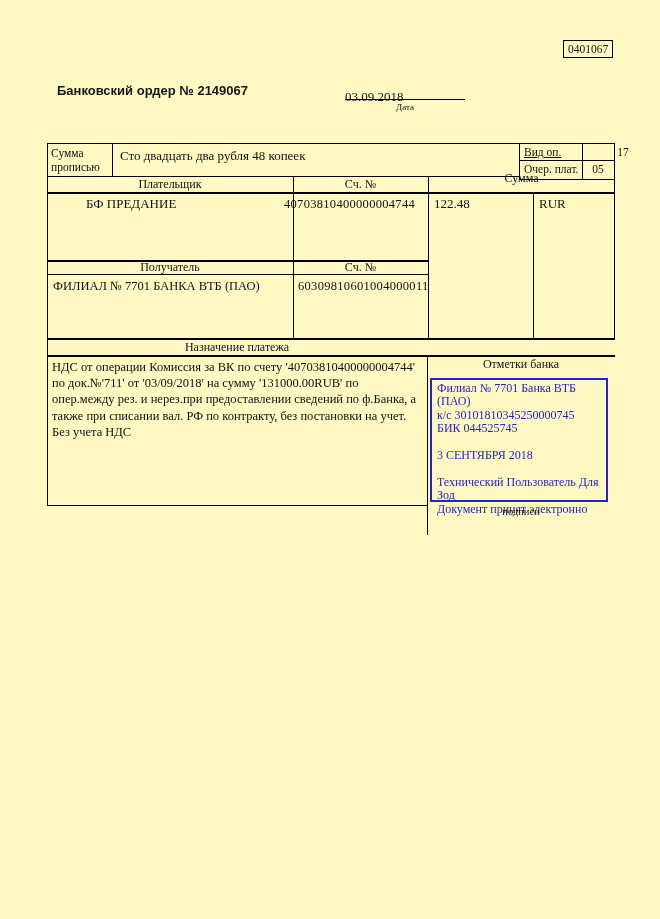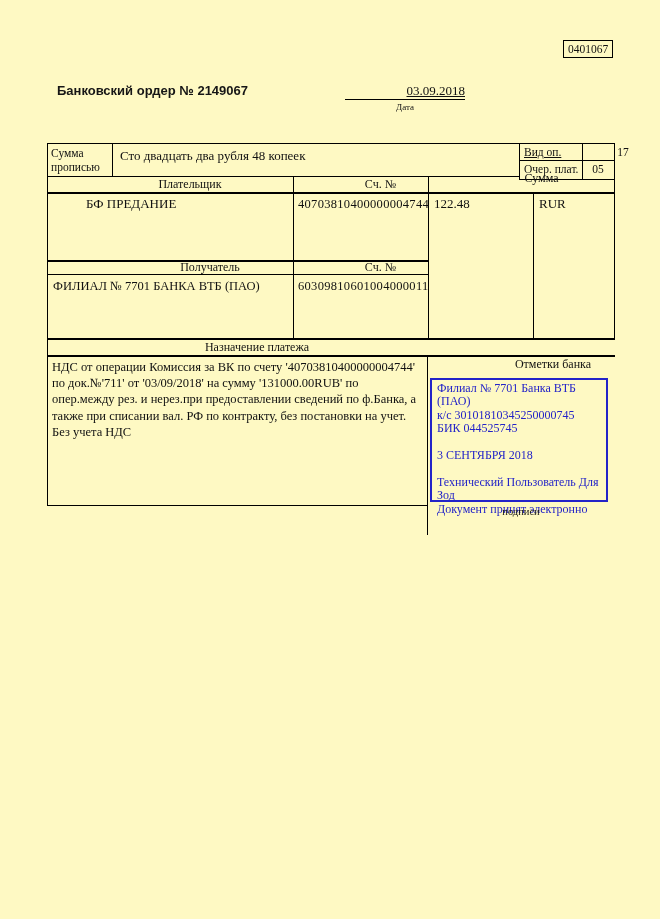--- a/index.html
+++ b/index.html
@@ -18,25 +18,25 @@
   .ctr{text-align:center;}
   .form-code{
     position:absolute;left:563px;top:40px;width:48px;height:16px;
     border:1px solid #000;font-size:11.5px;line-height:16px;text-align:center;
   }
   .title{
     position:absolute;left:57px;top:83px;
     font-family:"Liberation Sans", sans-serif;
     font-weight:bold;font-size:13px;color:#161616;
   }
-  .date-value{position:absolute;left:345px;top:83px;width:120px;text-align:right;font-size:13px;text-decoration:underline;}
+  .date-value{position:absolute;left:345px;top:89px;width:120px;text-align:left;font-size:13px;}
   .date-line{position:absolute;left:345px;top:99px;width:120px;height:1px;background:#000;}
   .date-label{position:absolute;left:345px;top:102px;width:120px;text-align:center;font-size:9px;}
   .cell-label{font-size:11.5px;line-height:14px;}
-  .txt12{font-size:12px;line-height:15px;margin-left:20px;}
+  .txt12{font-size:12px;line-height:15px;}
   .txt13{font-size:13px;line-height:16px;}
   .acct{font-size:12.5px;letter-spacing:0.3px;}
   .purpose-text{
     position:absolute;left:52px;top:359px;width:372px;
     font-size:12.5px;line-height:16.2px;
   }
   .bank-stamp{
     position:absolute;left:430px;top:378px;width:178px;height:124px;
     box-sizing:border-box;border:2px solid #2323c8;color:#2323c8;
     padding:2px 5px;font-size:12px;line-height:13.4px;
@@ -81,34 +81,34 @@
   <div class="abs cell-label" style="left:524px;top:145px;text-decoration:underline;">Вид оп.</div>
   <div class="abs cell-label ctr" style="left:582px;top:145px;width:32px;padding-left:25px;">17</div>
   <div class="abs cell-label" style="left:524px;top:162px;">Очер. плат.</div>
   <div class="abs cell-label ctr" style="left:582px;top:162px;width:32px;">05</div>
 
   <div class="abs txt12 ctr" style="left:47px;top:177px;width:246px;">Плательщик</div>
   <div class="abs txt12 ctr" style="left:293px;top:177px;width:135px;">Сч. №</div>
   <div class="abs txt12 ctr" style="left:428px;top:171px;width:187px;">Сумма</div>
 
   <div class="abs txt13" style="left:53px;top:196px;width:236px;margin-left:33px;">БФ ПРЕДАНИЕ</div>
-  <div class="abs acct" style="left:298px;top:197px;width:128px;">40703810400000004744</div>
+  <div class="abs acct" style="left:284px;top:197px;width:128px;">40703810400000004744</div>
   <div class="abs txt13" style="left:434px;top:196px;">122.48</div>
   <div class="abs txt13" style="left:539px;top:196px;">RUR</div>
 
-  <div class="abs txt12 ctr" style="left:47px;top:260px;width:246px;padding-left:20px;">Получатель</div>
+  <div class="abs txt12 ctr" style="left:47px;top:260px;width:246px;">Получатель</div>
   <div class="abs txt12 ctr" style="left:293px;top:260px;width:135px;">Сч. №</div>
 
   <div class="abs txt13" style="left:53px;top:278px;width:238px;font-size:12.5px;">ФИЛИАЛ № 7701 БАНКА ВТБ (ПАО)</div>
   <div class="abs acct" style="left:298px;top:279px;width:128px;">60309810601004000011</div>
 
   <div class="abs txt12 ctr" style="left:47px;top:340px;width:380px;">Назначение платежа</div>
   <div class="purpose-text">НДС от операции Комиссия за ВК по счету '40703810400000004744' по док.№'711' от '03/09/2018' на сумму '131000.00RUB' по опер.между рез. и нерез.при предоставлении сведений по ф.Банка, а также при списании вал. РФ по контракту, без постановки на учет. Без учета НДС</div>
 
-  <div class="abs txt12 ctr" style="left:427px;top:357px;width:188px;padding-left:12px;">Отметки банка</div>
+  <div class="abs txt12 ctr" style="left:427px;top:357px;width:188px;">Отметки банка</div>
   <div class="bank-stamp" style="color: rgb(35, 35, 200); border-color: rgb(35, 35, 200);">Филиал № 7701 Банка ВТБ (ПАО)
 к/с 30101810345250000745
 БИК 044525745
 
 3 СЕНТЯБРЯ 2018
 
 Технический Пользователь Для Зод
 Документ принят электронно</div>
   <div class="signatures">подписи</div>
 

